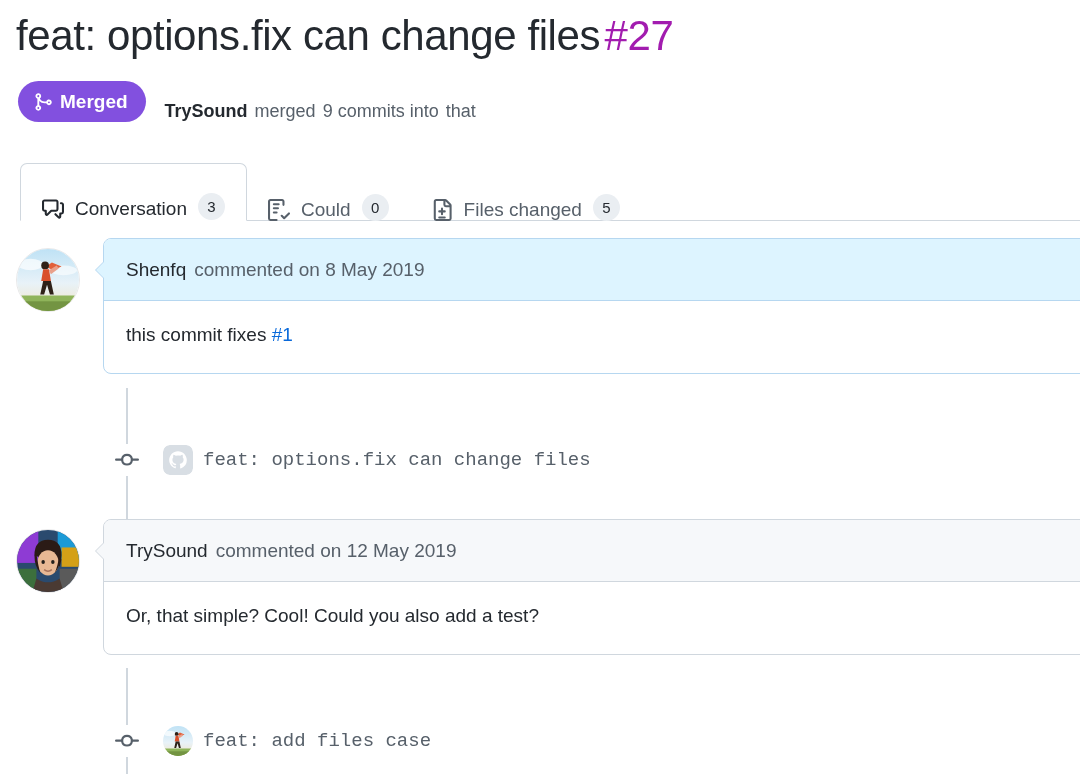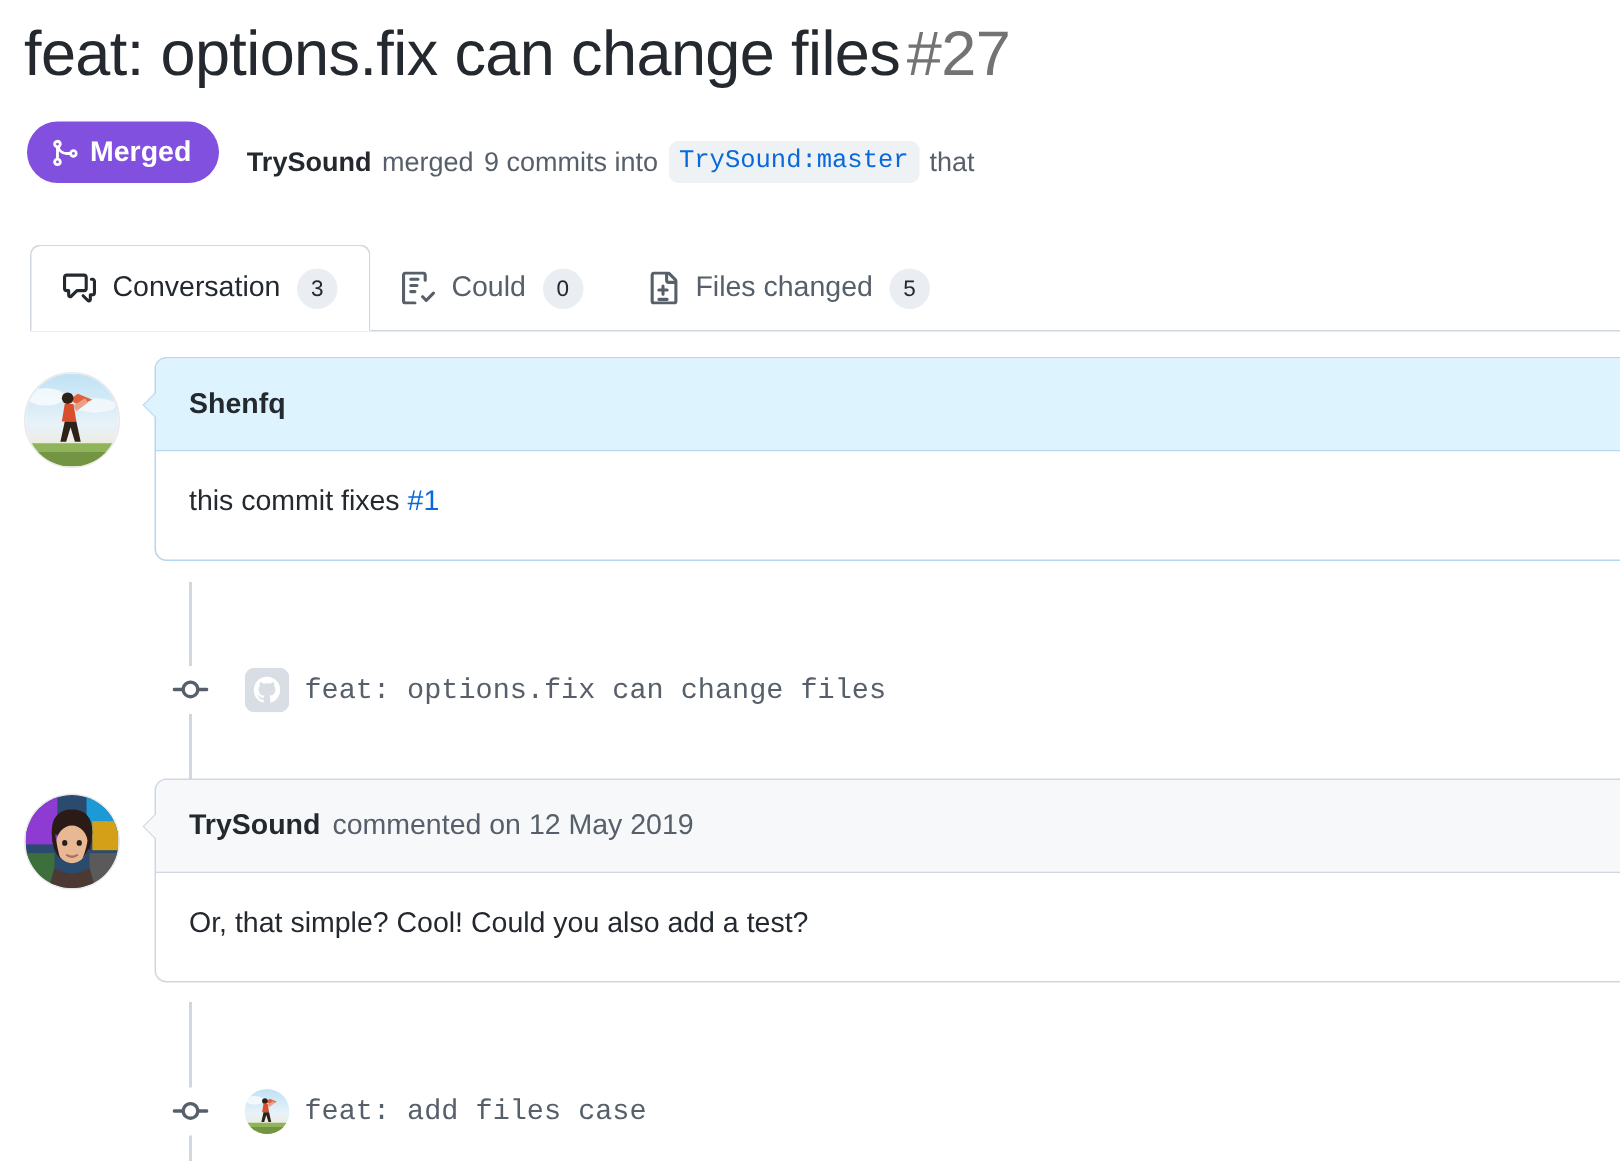--- a/index.html
+++ b/index.html
@@ -27,21 +27,21 @@
   .pr-title {
     font-size: 42px;
     line-height: 56px;
     font-weight: 400;
     color: #24292f;
     letter-spacing: -0.4px;
   }
   .pr-number {
     font-size: 42px;
     font-weight: 400;
-    color: #737373;
+    color: #a21caf;
     letter-spacing: -0.4px;
     text-align: center;
   }
 
   
   .state-row {
     position: absolute;
     left: 18px; top: 81px;
     display: flex;
     align-items: flex-end;
@@ -98,21 +98,21 @@
   }
   .tabs {
     position: absolute;
     left: 20px; top: 0;
     display: flex;
     align-items: stretch;
     height: 58px;
   }
   .tab {
     display: flex;
-    align-items: center;
+    align-items: flex-end;
     gap: 11px;
     padding: 0 21px;
     height: 58px;
     font-size: 19px;
     color: #57606a;
     background: transparent;
     position: relative;
     cursor: pointer;
   }
   .tab.active {
@@ -181,21 +181,21 @@
     color: #57606a;
     background: #f6f8fa;
     border-bottom: 1px solid #d0d7de;
     border-radius: 7px 7px 0 0;
   }
   .comment-box.highlight .comment-header {
     background: #ddf4ff;
     border-bottom-color: #b6d7f0;
   }
   .comment-header .author {
-    font-weight: 700;
+    font-weight: 400;
     color: #24292f;
     margin-right: 8px;
   }
   .comment-body {
     padding: 20px 22px 24px 22px;
     font-size: 19px;
     color: #24292f;
     line-height: 28px;
   }
   .comment-body a { color: #0969da; text-decoration: none; }
@@ -273,21 +273,20 @@
         <svg width="20" height="20" viewBox="0 0 16 16" fill="#ffffff" aria-hidden="true">
           <path d="M5.45 5.154A4.25 4.25 0 0 0 9.25 7.5h1.378a2.251 2.251 0 1 1 0 1.5H9.25A5.734 5.734 0 0 1 5 7.123v3.505a2.25 2.25 0 1 1-1.5 0V5.372a2.25 2.25 0 1 1 1.95-.218ZM4.25 13.5a.75.75 0 1 0 0-1.5.75.75 0 0 0 0 1.5Zm8.5-4.5a.75.75 0 1 0 0-1.5.75.75 0 0 0 0 1.5ZM5 3.25a.75.75 0 1 0 0 .005V3.25Z"></path>
         </svg>
       </span>
       <span>Merged</span>
     </span>
     <span class="state-text">
       <span class="actor">TrySound</span>
       <span>merged</span>
       <span>9 commits into</span>
-      <span class="branch-chip">TrySound:master</span>
       <span>that</span>
     </span>
   </div>
 
   <div class="tabbar">
     <div class="tabbar-underline"></div>
     <div class="tabs">
 
       <div class="tab active">
         <span class="tab-icon">
@@ -351,20 +350,21 @@
           <path d="M27 33 l-3 14 h4 l3 -10 l3 10 h4 l-3 -14 Z" fill="#2e2118"></path>
           <path d="M33 22 l8 -5 l2 3 l-8 6 Z" fill="#e9a08a"></path>
         </svg>
       </div>
 
       <div class="comment-box highlight" style="top: 0;">
         <div class="pointer"></div>
         <div class="pointer-inner"></div>
         <div class="comment-header">
           <span class="author">Shenfq</span>
+          <span>commented on 8 May 2019</span>
         </div>
         <div class="comment-body">
           <span>this commit fixes </span><a href="#">#1</a>
         </div>
       </div>
     </div>
 
     <div class="commit-row" style="top: 202px; width: 1080px;">
       <span class="commit-icon">
         <svg width="24" height="24" viewBox="0 0 16 16" fill="#57606a" aria-hidden="true">

